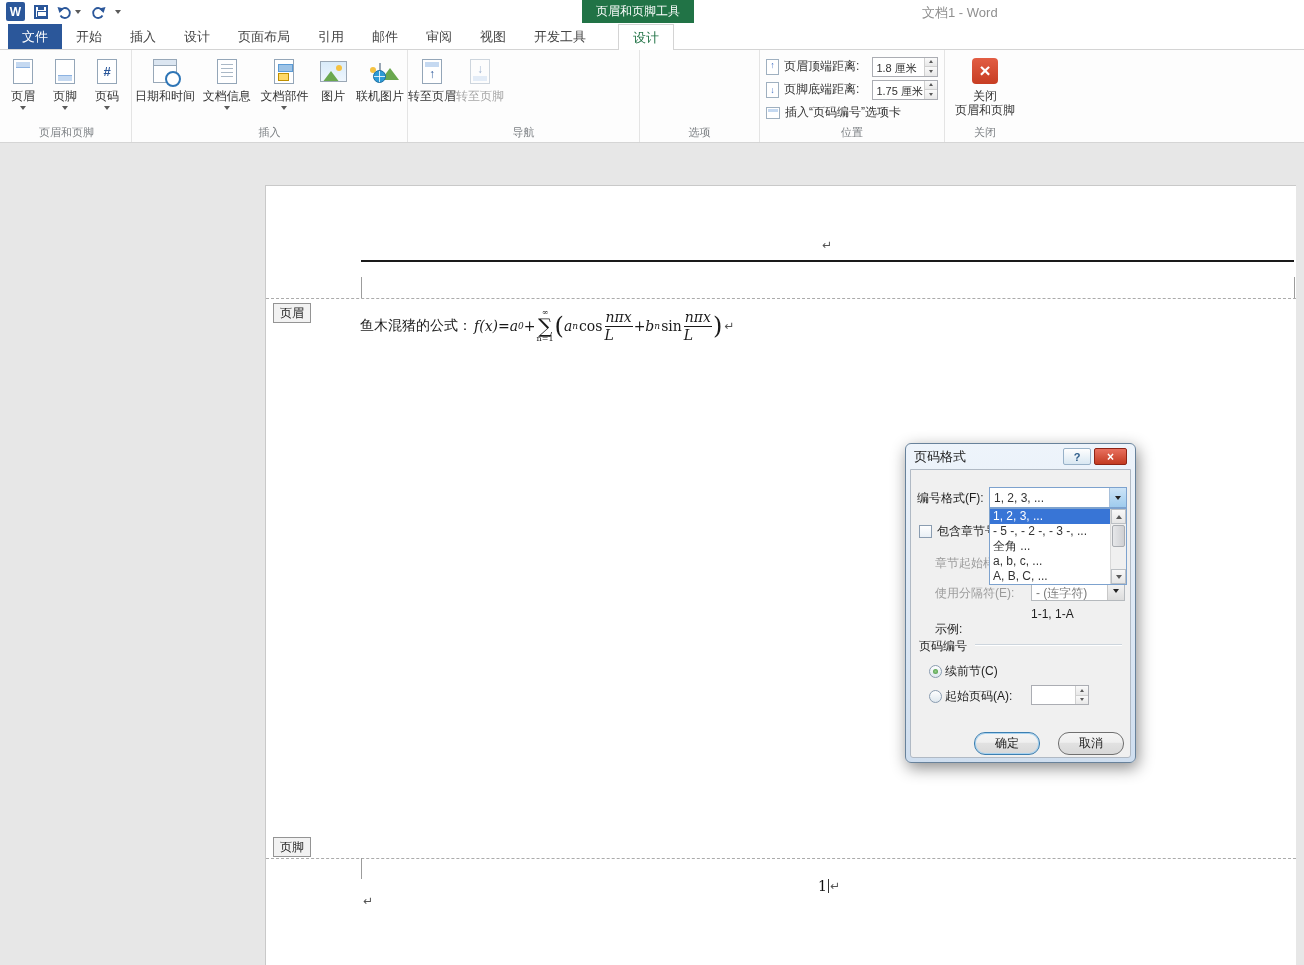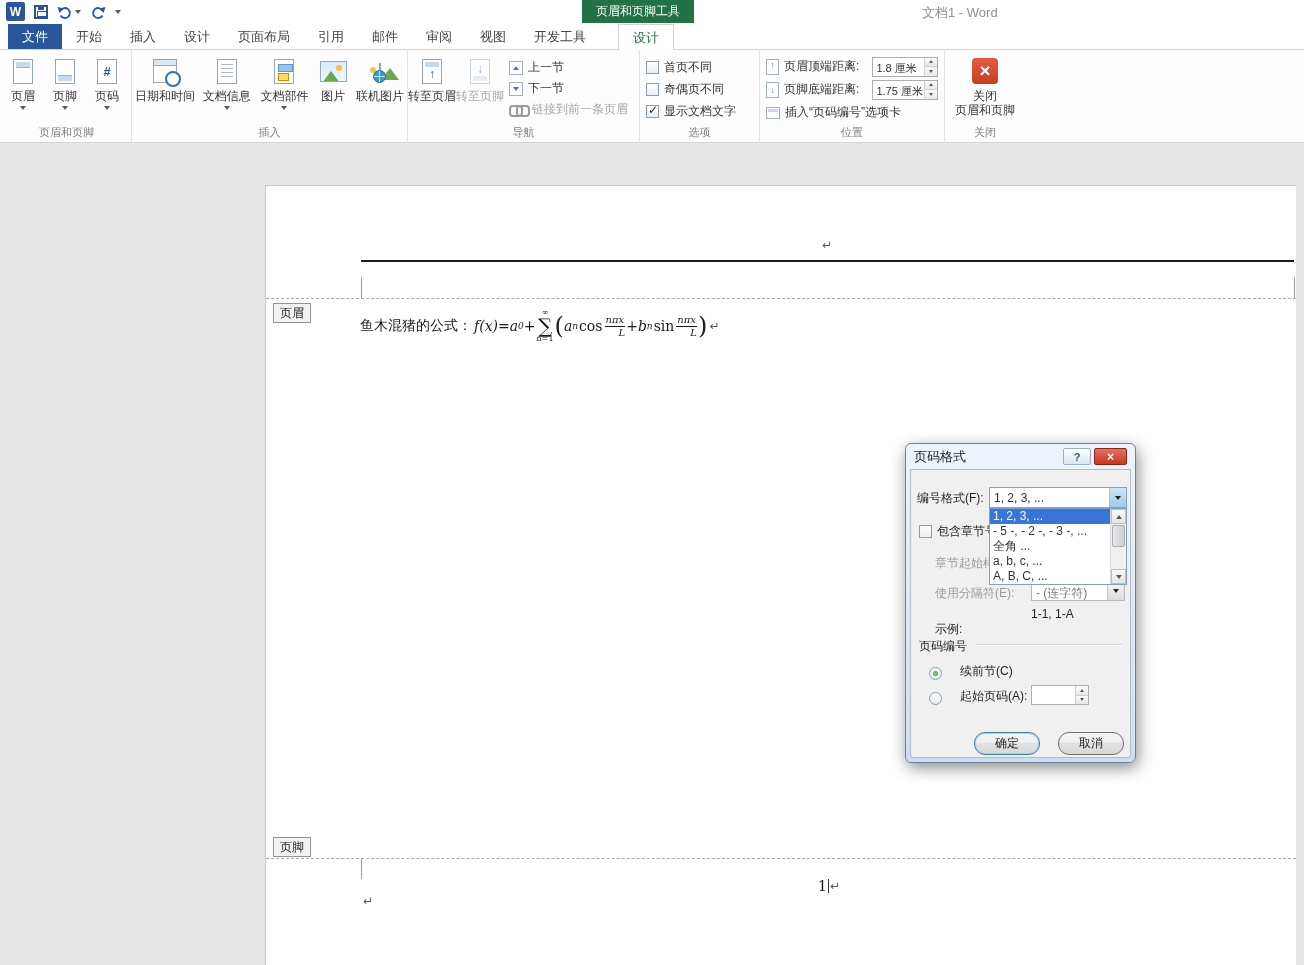--- a/index.html
+++ b/index.html
@@ -97,21 +97,21 @@
   .tick{position:absolute;width:1px;background:#9c9c9c}
   .tagbox{position:absolute;background:#f2f2f2;border:1px solid #949494;font-size:12px;color:#222;padding:1px 6px;line-height:16px;white-space:nowrap}
   .pilcrow{font-family:"DejaVu Sans",sans-serif;color:#555;font-size:12px}
   .h-formula{position:absolute;left:94px;top:121px;height:38px;display:flex;align-items:center;gap:2px;white-space:nowrap;color:#1a1a1a}
   .f-lead{font-size:14px}
   .math{display:inline-flex;align-items:center;font-family:"DejaVu Serif",serif;font-size:14px;font-style:italic}
   .math sub{font-size:9px;font-style:italic}
   .sigma-block{display:inline-flex;flex-direction:column;align-items:center;line-height:1;margin:0 1px;font-style:normal}
   .sigma-block .ss{font-size:8px}
   .sigma{font-size:20px;line-height:.9}
-  .frac{display:inline-flex;flex-direction:column;align-items:flex-end;font-size:10px;line-height:1.15;margin:0 1px;}
+  .frac{display:inline-flex;flex-direction:column;align-items:flex-start;font-size:14px;line-height:1.15;margin:0 1px;}
   .frac .num{border-bottom:1px solid #1a1a1a;padding:0 1px}
   .bigparen{font-size:24px;font-weight:300;font-style:normal;line-height:1}
   .fn{font-style:normal;margin:0 1px}
   .pgnum-wrap{position:absolute;left:552px;top:692px;display:flex;align-items:center}
   .pgnum{font-family:"DejaVu Serif",serif;font-size:14px;color:#111}
   .tcaret{width:1px;height:14px;background:#333;margin:0 1px}
 
   
   .dialog{position:absolute;left:905px;top:443px;width:231px;height:320px;border:1px solid #68829b;border-radius:6px;background:linear-gradient(#eef4fb,#cfdeef);box-shadow:2px 5px 16px rgba(0,0,0,.45)}
   .dlg-title{position:absolute;left:8px;top:4px;font-size:13px;color:#1d1d1d}
@@ -131,21 +131,21 @@
   .dlist .items{flex:1;overflow:hidden}
   .ditem{height:15px;line-height:15px;padding:0 3px;font-size:12px;white-space:nowrap;overflow:hidden}
   .ditem.sel{background:#3875d6;color:#fff}
   .dscroll{width:16px;background:#f0f0f0;border-left:1px solid #d9d9d9;position:relative}
   .sarr{position:absolute;left:0;width:100%;height:15px;background:linear-gradient(#f8f8f8,#e6e6e6);border:1px solid #bcc0c4;display:flex;align-items:center;justify-content:center}
   .sarr.top{top:0}.sarr.bot{bottom:0}
   .sarr .t-up,.sarr .t-dn{border-left-width:3px;border-right-width:3px;border-top-width:4px;border-bottom-width:4px}
   .sthumb{position:absolute;left:1px;right:1px;top:16px;height:22px;background:linear-gradient(90deg,#e6e7e9,#cfd0d3);border:1px solid #a9acb1;border-radius:2px}
   .radio{width:13px;height:13px;border-radius:50%;border:1px solid #8a9cb0;background:linear-gradient(#fefefe,#dfe8ef);position:relative;flex:none}
   .radio.on::after{content:"";position:absolute;left:3px;top:3px;width:5px;height:5px;border-radius:50%;background:radial-gradient(#95d089,#3f8f3b)}
-  .radiorow{position:absolute;display:flex;align-items:flex-end;gap:18px;font-size:12px;color:#1e1e1e;white-space:nowrap}
+  .radiorow{position:absolute;display:flex;align-items:center;gap:3px;font-size:12px;color:#1e1e1e;white-space:nowrap}
   .grp-line{position:absolute;height:2px;border-top:1px solid #cdd5dd;border-bottom:1px solid #fff}
   .dbtn{position:absolute;width:66px;height:23px;border:1px solid #707070;border-radius:11px;background:linear-gradient(to bottom,#f4f4f4,#efefef 45%,#e2e2e2 46%,#d8d8d8);font-size:12px;color:#222;display:flex;align-items:center;justify-content:center;cursor:default}
   .dbtn.default{border-color:#3c7fb1;box-shadow:0 0 0 1px #a8d2ef inset}
   .dspin{position:absolute;width:58px;height:20px;border:1px solid #abadb3;background:#fff;display:flex}
   .dspin .sv{flex:1}
 </style>
 </head>
 <body>
 
 <div class="titlebar">
@@ -263,57 +263,25 @@
             <span class="ic-goto hdr"></span>
           </span>
         <span class="bb-label">转至页眉</span>
       </div>
       <div class="bigbtn disabled" style="width:48px">
         <span class="ico">
             <span class="ic-goto ftr"></span>
           </span>
         <span class="bb-label">转至页脚</span>
       </div>
-      <div class="smallcol">
-        <div class="smallrow">
-          <span class="ic-sec">
-              <span class="t-up"></span>
-            </span>
-          <span>上一节</span>
-        </div>
-        <div class="smallrow">
-          <span class="ic-sec">
-              <span class="t-dn"></span>
-            </span>
-          <span>下一节</span>
-        </div>
-        <div class="smallrow disabled">
-          <span class="ic-link"></span>
-          <span>链接到前一条页眉</span>
-        </div>
-      </div>
     </div>
     <div class="g-label">导航</div>
   </div>
 
   <div class="rgroup" style="width:120px">
-    <div class="g-content" style="flex-direction:column;padding-top:6px">
-      <label class="cbrow">
-        <span class="cb"></span>
-        <span>首页不同</span>
-      </label>
-      <label class="cbrow">
-        <span class="cb"></span>
-        <span>奇偶页不同</span>
-      </label>
-      <label class="cbrow">
-        <span class="cb on"></span>
-        <span>显示文档文字</span>
-      </label>
-    </div>
     <div class="g-label">选项</div>
   </div>
 
   <div class="rgroup" style="width:185px">
     <div class="g-content" style="flex-direction:column;padding-top:5px">
       <div class="posrow">
         <span class="ic-pos up"></span>
         <span class="poslabel">页眉顶端距离:</span>
         <span class="spinbox">
           <span class="sval">1.8 厘米</span>

